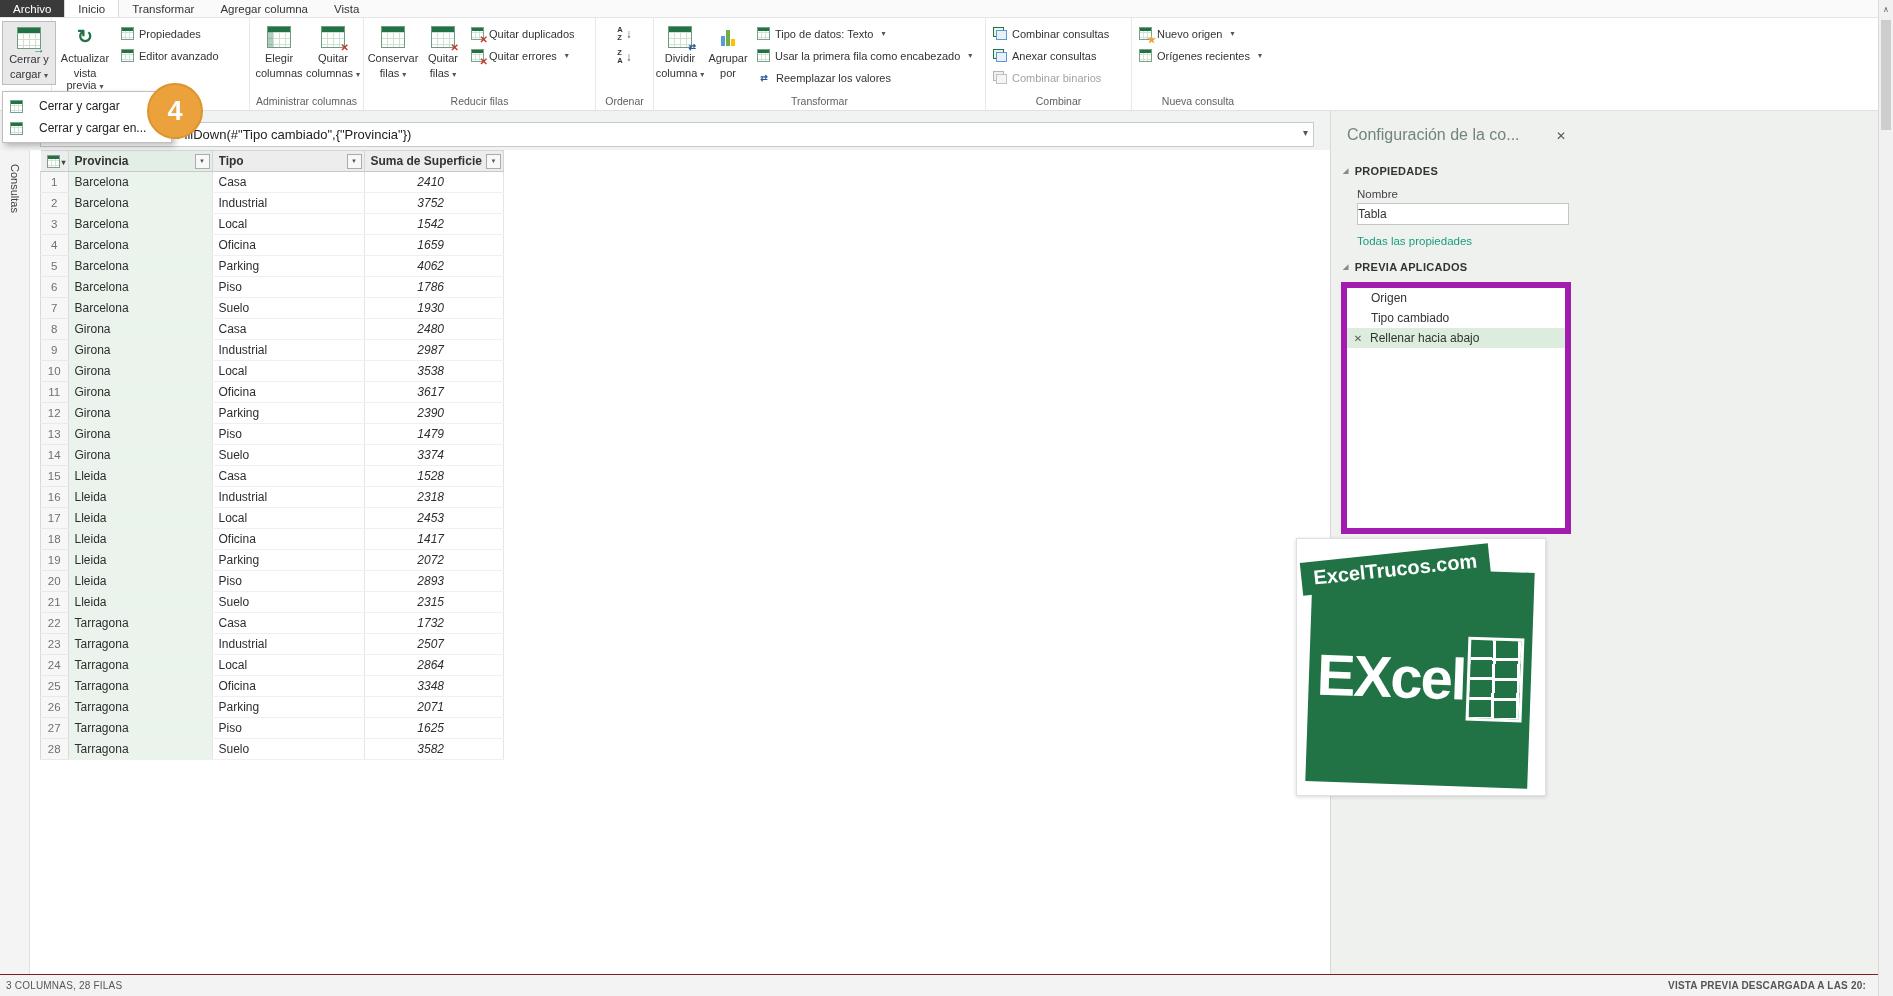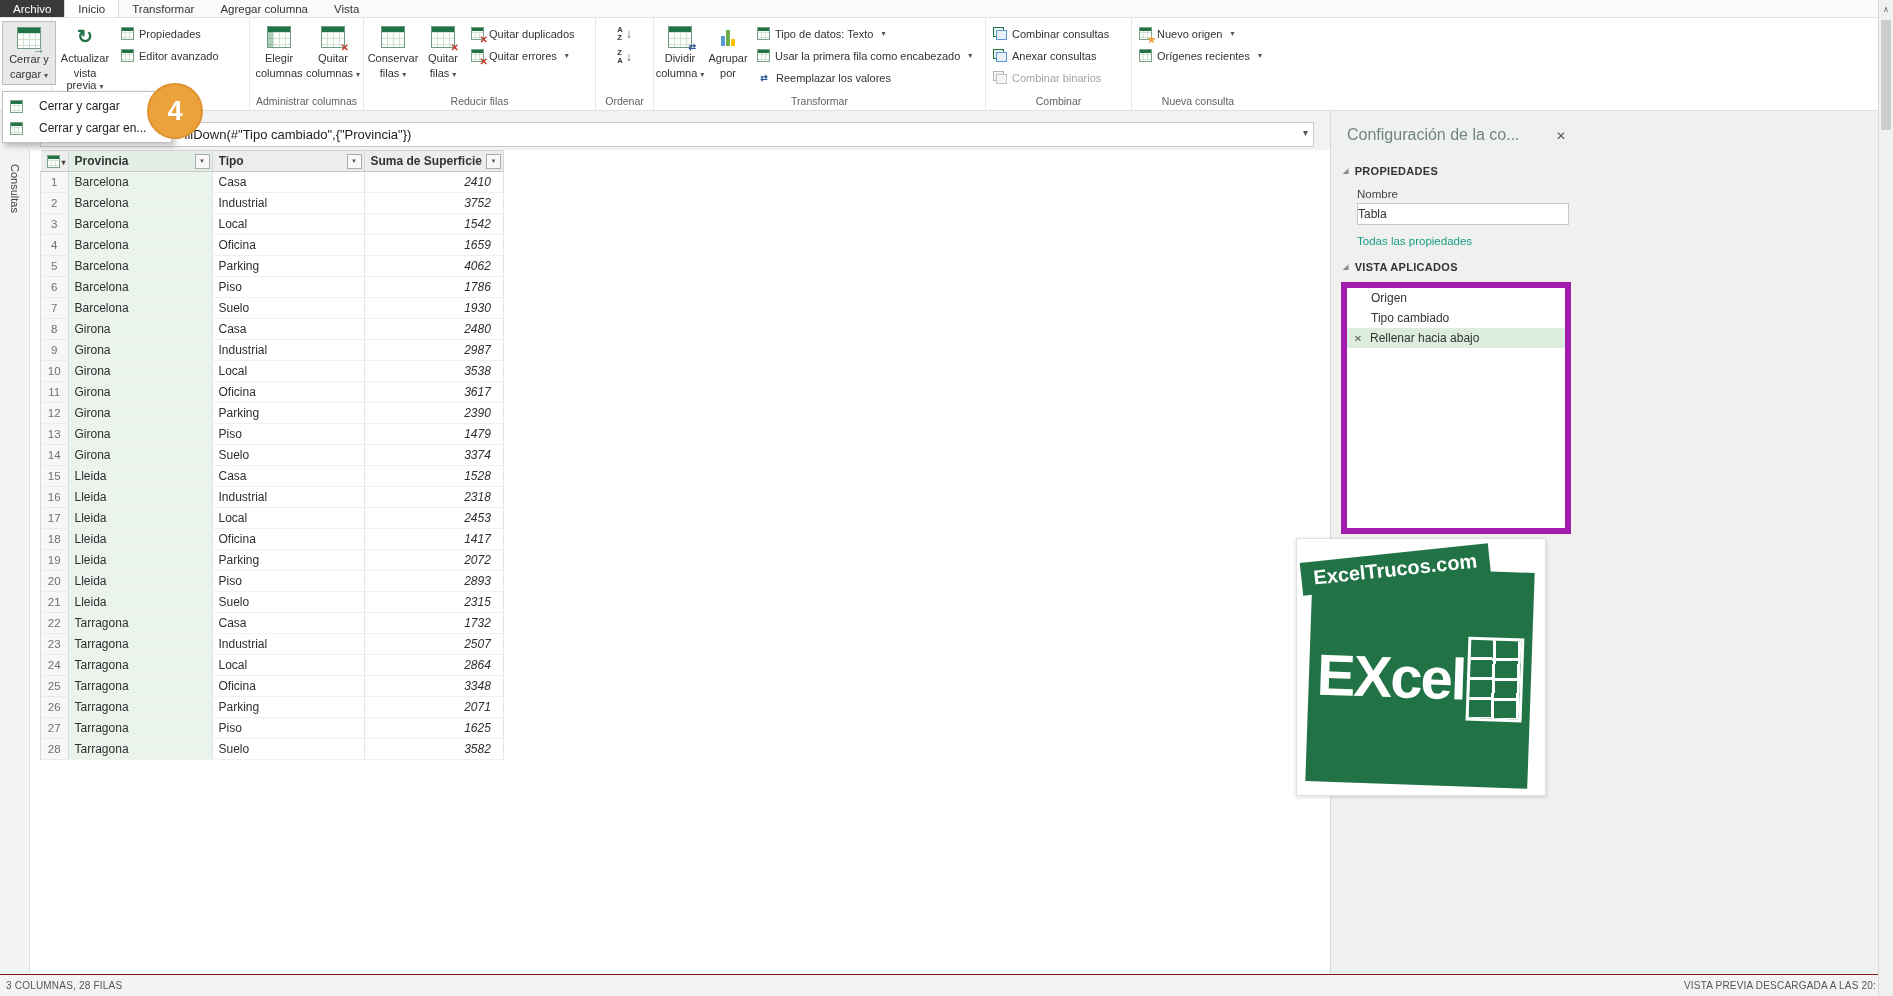--- a/index.html
+++ b/index.html
@@ -94,21 +94,21 @@
   .fbtn { width:15px; height:15px; flex:none; border:1px solid #ababab; background:#f8f8f8; display:flex;
           align-items:center; justify-content:center; }
   .fbtn::after { content:"▼"; font-size:6px; color:#555; }
   .corner-wrap { display:flex; align-items:center; gap:2px; justify-content:center; }
   .corner-dd::after { content:"▾"; font-size:8px; color:#444; }
   .pq td { font-size:12px; color:#2e2e2e; height:21px; padding:0 6px; border-right:1px solid #e4e4e4;
            border-bottom:1px solid #f0f0f0; white-space:nowrap; overflow:hidden; }
   .pq td.rn { background:#f7f7f7; color:#707070; font-size:11.5px; text-align:center; border-right:1px solid #d9d9d9;
               border-bottom:1px solid #e9e9e9; border-left:1px solid #d9d9d9; }
   .pq td.sel { background:var(--sel-green,#eaf4ed); }
-  .pq td.num { text-align:right; font-style:italic; padding-right:12px; }
+  .pq td.num { text-align:center; font-style:italic; padding-right:12px; }
 
   
   .panel { position:absolute; left:1330px; top:111px; width:548px; height:863px; background:#eff1ef; border-left:1px solid #d9d9d9; }
   .panel-title { position:absolute; left:16px; top:15px; width:200px; font-size:16px; color:#70857b;
                  white-space:nowrap; overflow:hidden; }
   .panel-close { position:absolute; left:222px; top:17px; font-size:12px; color:#555; width:16px; height:16px;
                  display:flex; align-items:center; justify-content:center; }
   .panel-close::after { content:"✕"; }
   .sect { position:absolute; left:12px; font-size:11px; font-weight:bold; color:#333; letter-spacing:.3px; }
   .sect::before { content:"◢"; font-size:7px; color:#8a8a8a; margin-right:6px; vertical-align:2px; }
@@ -119,21 +119,21 @@
   .steps-box { position:absolute; left:10px; top:171px; width:230px; height:252px; background:#fff; border:6px solid #a21caf; }
   .step { display:flex; align-items:center; height:20px; font-size:12px; color:#333; padding-left:24px; }
   .step.selected { background:var(--step-sel,#dceddd); padding-left:4px; gap:5px; }
   .step-x { font-size:10px; color:#5a5a5a; width:14px; text-align:center; }
   .step-x::after { content:"✕"; }
 
   
   .statusbar { position:absolute; left:0; top:974px; width:1878px; height:22px; background:#f3f3f3;
                border-top:1px solid #7f1d1d; overflow:hidden; }
   .status-left { position:absolute; left:6px; top:5px; font-size:10px; color:#555; letter-spacing:.2px; }
-  .status-right { position:absolute; right:2px; top:5px; font-size:10px; color:#555; letter-spacing:.2px; white-space:nowrap; }
+  .status-right { position:absolute; right:12px; top:5px; font-size:10px; color:#555; letter-spacing:.2px; white-space:nowrap;font-weight:bold; }
 
   
   .scrollstrip { position:absolute; left:1878px; top:0; width:15px; height:996px; background:#f1f1f1; border-left:1px solid #dadada; }
   .scroll-up { position:absolute; left:0; top:2px; width:14px; height:14px; display:flex; align-items:center;
                justify-content:center; font-size:8px; color:#606060; }
   .scroll-up::after { content:"∧"; }
   .scroll-thumb { position:absolute; left:2px; top:20px; width:10px; height:110px; background:#cdcdcd; }
 
   
   .menu { position:absolute; left:2px; top:91px; width:170px; background:#fff; border:1px solid #bfbfbf;
@@ -611,21 +611,21 @@
     </table>
   </div>
 
   <div class="panel">
     <div class="panel-title">Configuración de la co...</div>
     <div class="panel-close"></div>
     <div class="sect" style="top:54px">PROPIEDADES</div>
     <div class="lbl-nombre">Nombre</div>
     <input class="name-input" value="Tabla" style="">
     <a class="all-props">Todas las propiedades</a>
-    <div class="sect" style="top:150px">VISTA APLICADOS</div>
+    <div class="sect" style="top:150px">PREVIA APLICADOS</div>
     <div class="steps-box">
       <div class="step">Origen</div>
       <div class="step">Tipo cambiado</div>
       <div class="step selected">
         <span class="step-x"></span>
         <span>Rellenar hacia abajo</span>
       </div>
     </div>
   </div>
 

